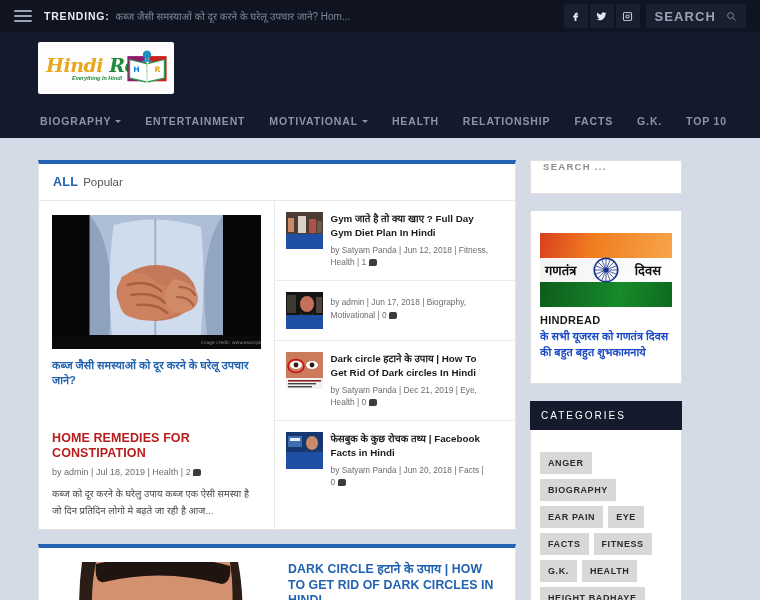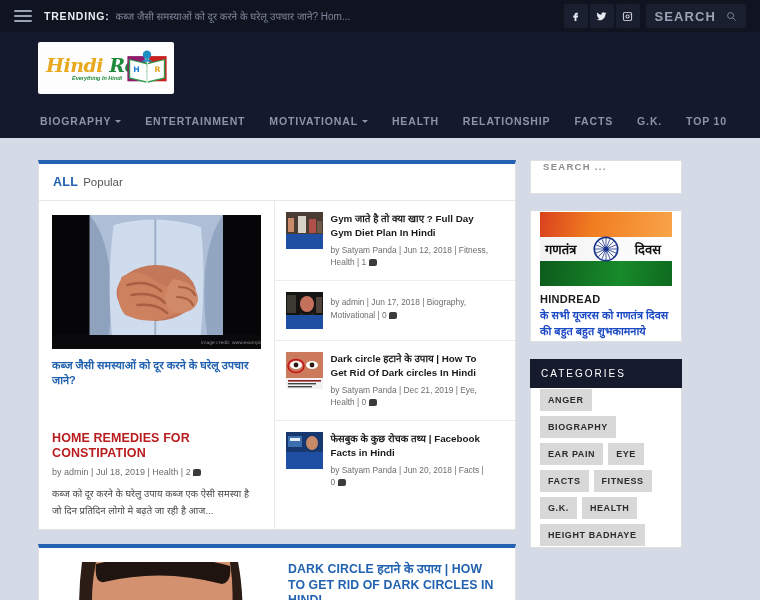--- a/index.html
+++ b/index.html
@@ -102,21 +102,21 @@
   .side-search {
     background:#fff; border:1px solid #e0e0e0; height:34px; display:flex; align-items:flex-start;
     padding:0 12px; cursor:text;
   }
   .side-search span { color:#8d8d8d; font-size:9.5px; letter-spacing:1.3px; font-weight:600;}
   .widget { margin-top:17px; }
   .widget-head {
     background:#151b2c; color:#fff; padding:9px 11px; font-size:10.5px; letter-spacing:0.9px;
   }
   .widget-head.spaced { letter-spacing:2px; font-size:10px;}
-  .widget-body { background:#fff; border:1px solid #e0e0e0; border-top:none; padding:1px 9px;}
+  .widget-body { background:#fff; border:1px solid #e0e0e0; border-top:none; padding:22px 9px;}
   .flag { width:100%; height:74px; position:relative; overflow:hidden; cursor:pointer;}
   .flag-saffron { position:absolute; inset:0 0 66.6% 0; background:linear-gradient(100deg,#d9411e 0%,#f07d20 40%,#f8a44a 100%);}
   .flag-white { position:absolute; top:33.3%; bottom:33.3%; left:0; right:0; background:linear-gradient(100deg,#f3f3f3,#ffffff);}
   .flag-green { position:absolute; top:66.6%; bottom:0; left:0; right:0; background:linear-gradient(100deg,#0d5c1c,#178a2a 60%,#0e6a1f);}
   .chakra { position:absolute; left:50%; top:50%; transform:translate(-50%,-50%); width:26px;height:26px;}
   .flag-word { position:absolute; top:50%; transform:translateY(-50%); font-size:13px; font-weight:bold; color:#111; font-family:"DejaVu Sans", sans-serif;}
   .flag-word.l { left:5px;} .flag-word.r { right:11px;}
   .hindread { font-size:11px; font-weight:bold; color:#1a1a1a; margin-top:7px; letter-spacing:0.3px;}
   .blessing { color:#1b49c4; font-size:11px; font-weight:bold; line-height:1.45; margin-top:3px;}
 

